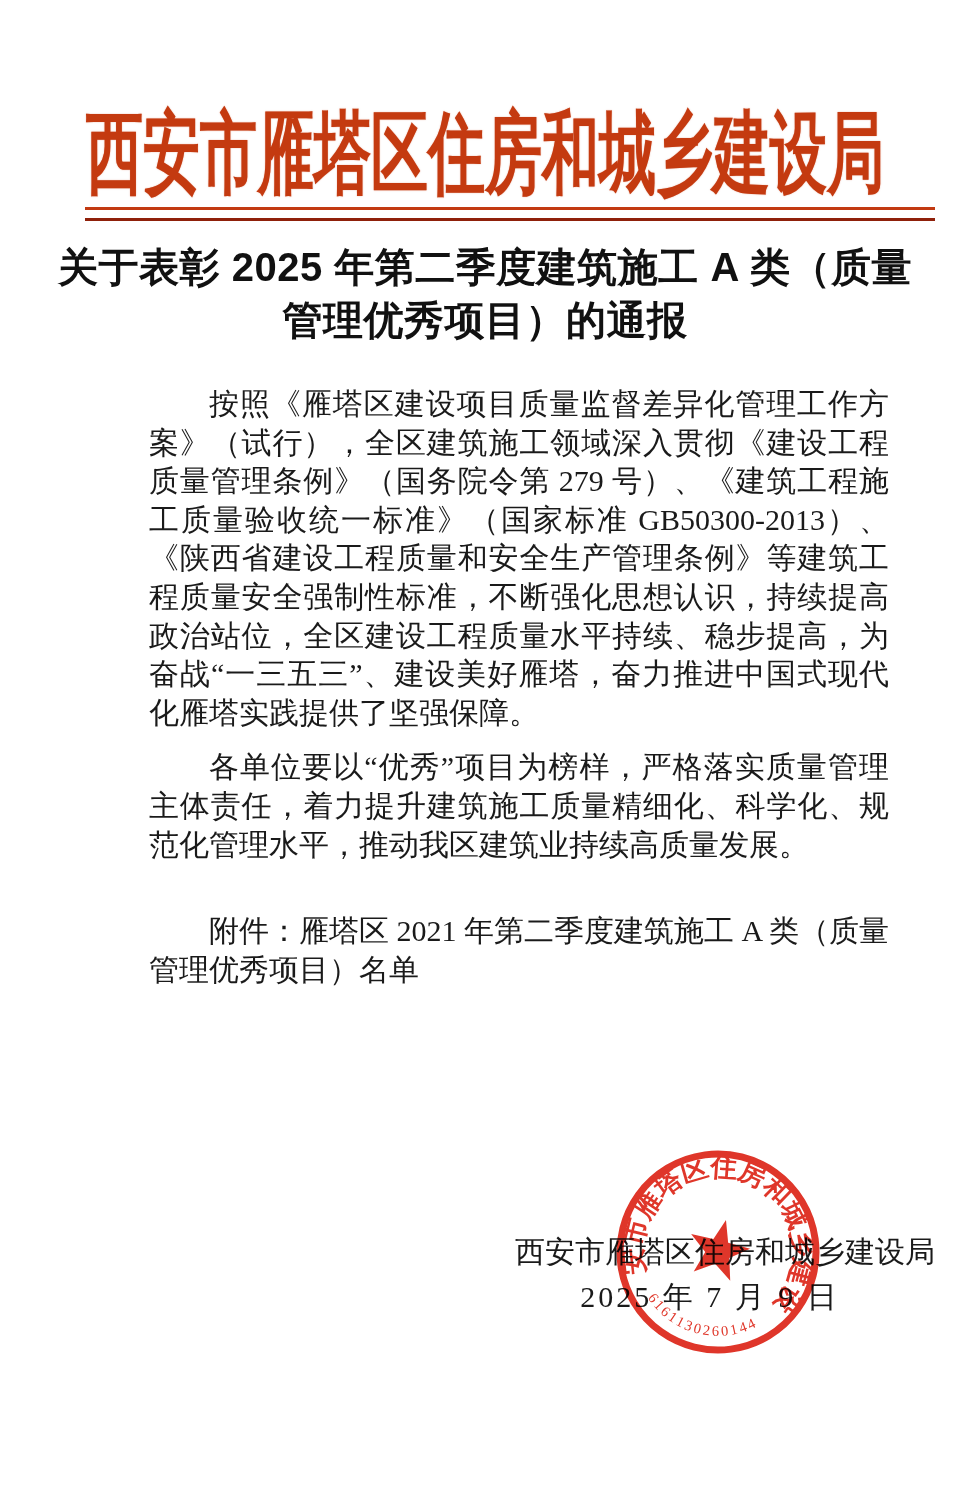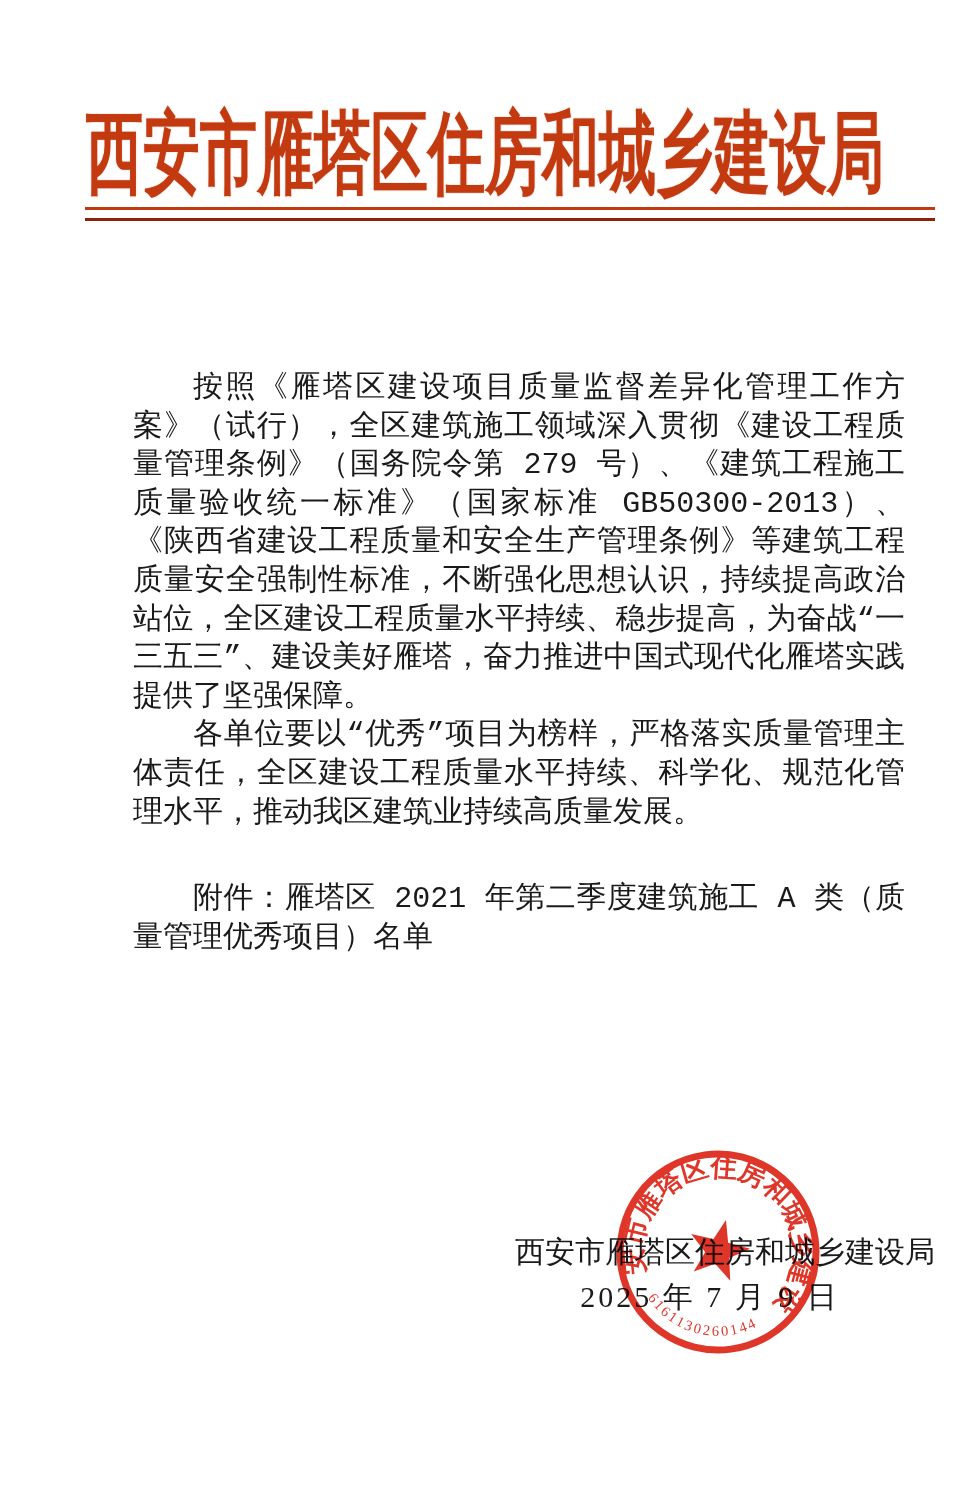--- a/index.html
+++ b/index.html
@@ -50,21 +50,21 @@
 
   
   .body-text {
     position: absolute;
     top: 369px; left: 133px; width: 772px;
     font-size: 30px;
     line-height: 38.6px;
     text-align: justify;
     color: #1a1a1a;
   }
-  .body-text p { margin: 0; text-indent: 2em; font-family: Liberation Mono, monospace; }
+  .body-text p { margin: 16px; text-indent: 2em; }
   .body-text p.attachment { margin-top: 48px; }
 
   
   .signature {
     position: absolute;
     top: 1232px; left: 515px; width: 390px;
     text-align: center;
     font-size: 30px;
     color: #1a1a1a;
   }
@@ -93,24 +93,28 @@
 
 <div class="page">
 
   <div class="org-header">
     <span>西安市雁塔区住房和城乡建设局</span>
   </div>
 
   <div class="rule rule-1"></div>
   <div class="rule rule-2"></div>
 
+  <div class="doc-title">
+    <div>关于表彰 2025 年第二季度建筑施工 A 类（质量</div>
+    <div>管理优秀项目）的通报</div>
+  </div>
 
   <div class="body-text">
     <p>按照《雁塔区建设项目质量监督差异化管理工作方案》（试行），全区建筑施工领域深入贯彻《建设工程质量管理条例》（国务院令第 279 号）、《建筑工程施工质量验收统一标准》（国家标准 GB50300-2013）、《陕西省建设工程质量和安全生产管理条例》等建筑工程质量安全强制性标准，不断强化思想认识，持续提高政治站位，全区建设工程质量水平持续、稳步提高，为奋战“一三五三”、建设美好雁塔，奋力推进中国式现代化雁塔实践提供了坚强保障。</p>
-    <p>各单位要以“优秀”项目为榜样，严格落实质量管理主体责任，全区建设工程质量水平持续、科学化、规范化管理水平，推动我区建筑业持续高质量发展。</p>
+    <p>各单位要以“优秀”项目为榜样，严格落实质量管理主体责任，着力提升建筑施工质量精细化、科学化、规范化管理水平，推动我区建筑业持续高质量发展。</p>
     <p class="attachment">附件：雁塔区 2021 年第二季度建筑施工 A 类（质量管理优秀项目）名单</p>
   </div>
 
   <div class="signature">
     <div class="sig-org">西安市雁塔区住房和城乡建设局</div>
     <div class="sig-date">2025 年 7 月 9 日</div>
   </div>
 
   <div class="seal">
     <svg viewBox="0 0 212 212" xmlns="http://www.w3.org/2000/svg">

